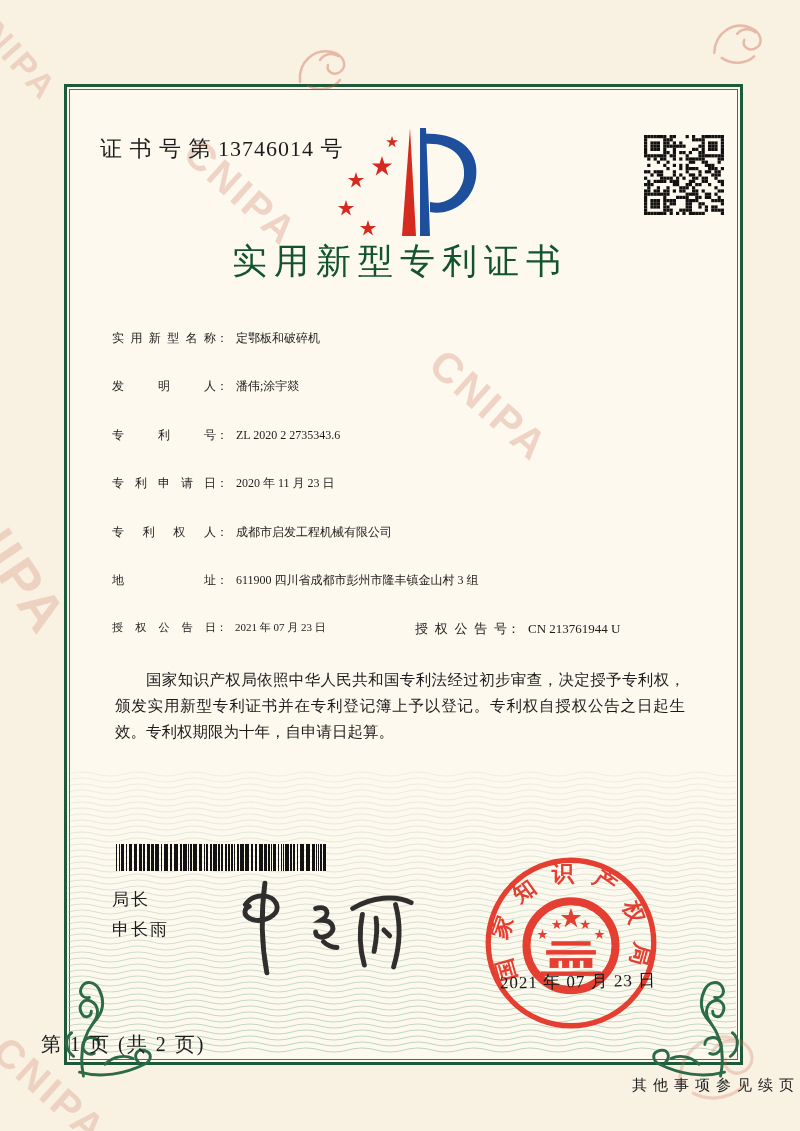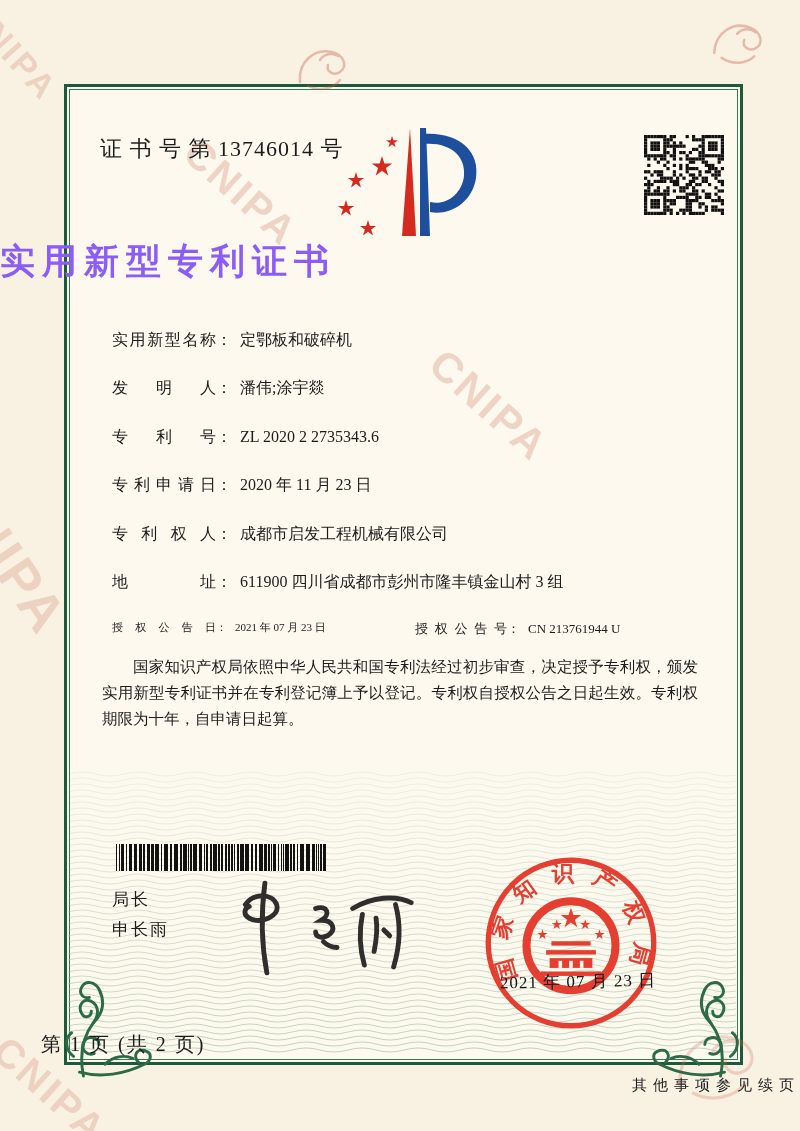--- a/index.html
+++ b/index.html
@@ -11,31 +11,31 @@
   .dragon{position:absolute;z-index:1;}
 
   
   .frame{position:absolute;left:64px;top:84px;width:673px;height:975px;border:3px solid #1d5a3b;background:#fdf9ee;z-index:0;}
   .frame::after{content:'';position:absolute;inset:2px;border:1px solid #327a51;}
   .waves{position:absolute;left:68px;top:770px;z-index:1;}
 
   
   .abs{position:absolute;z-index:3;}
   .cert-no{left:100px;top:134px;font-size:22px;letter-spacing:1px;}
-  .title{left:0;right:0;top:238px;text-align:left;font-size:35px;font-weight:700;letter-spacing:7px;color:#8b5cf6;}
-  .fields{left:112px;top:330px;width:580px;font-size:16px;}
+  .title{left:0;right:0;top:238px;text-align:center;font-size:35px;font-weight:400;letter-spacing:7px;color:#14532d;}
+  .fields{left:112px;top:330px;width:580px;font-size:12px;}
   .row{height:48.4px;}
   .lbl{display:inline-block;width:104px;text-align:justify;text-align-last:justify;}
   .cln{display:inline-block;}
   .val{padding-left:8px;}
   .grant{left:112px;top:620px;font-size:11px;}
   .grant2{left:415px;top:620px;font-size:13px;}
   .grant2 .lbl{width:92px;}
   .paras{left:100px;top:652px;width:600px;font-size:15.5px;line-height:25.8px;text-align:justify;}
-  .paras p{margin:2px;text-indent:2em;}
+  .paras p{margin:15px;text-indent:2em;}
   .signer{left:112px;top:885px;font-family:"Liberation Sans","DejaVu Sans",sans-serif;font-size:17px;letter-spacing:2px;line-height:30px;z-index:3;}
   .signature{left:222px;top:878px;z-index:4;}
   .sealwrap{left:482px;top:854px;z-index:4;}
   .seal-date{left:500px;top:970px;width:170px;font-size:17px;letter-spacing:1px;z-index:5;transform:rotate(-1deg);color:#151515;}
   .pgfoot{left:0;right:0;top:1031px;text-align:left;font-size:20px;letter-spacing:2px;margin-left:41px;}
   .note{left:0;right:0;top:1076px;text-align:right;font-size:15px;letter-spacing:6px;z-index:3;}
   .flo{position:absolute;z-index:2;}
   .barcode{left:114px;top:844px;z-index:3;}
   .logo{left:332px;top:124px;z-index:3;}
   .qr{left:644px;top:135px;z-index:3;}

